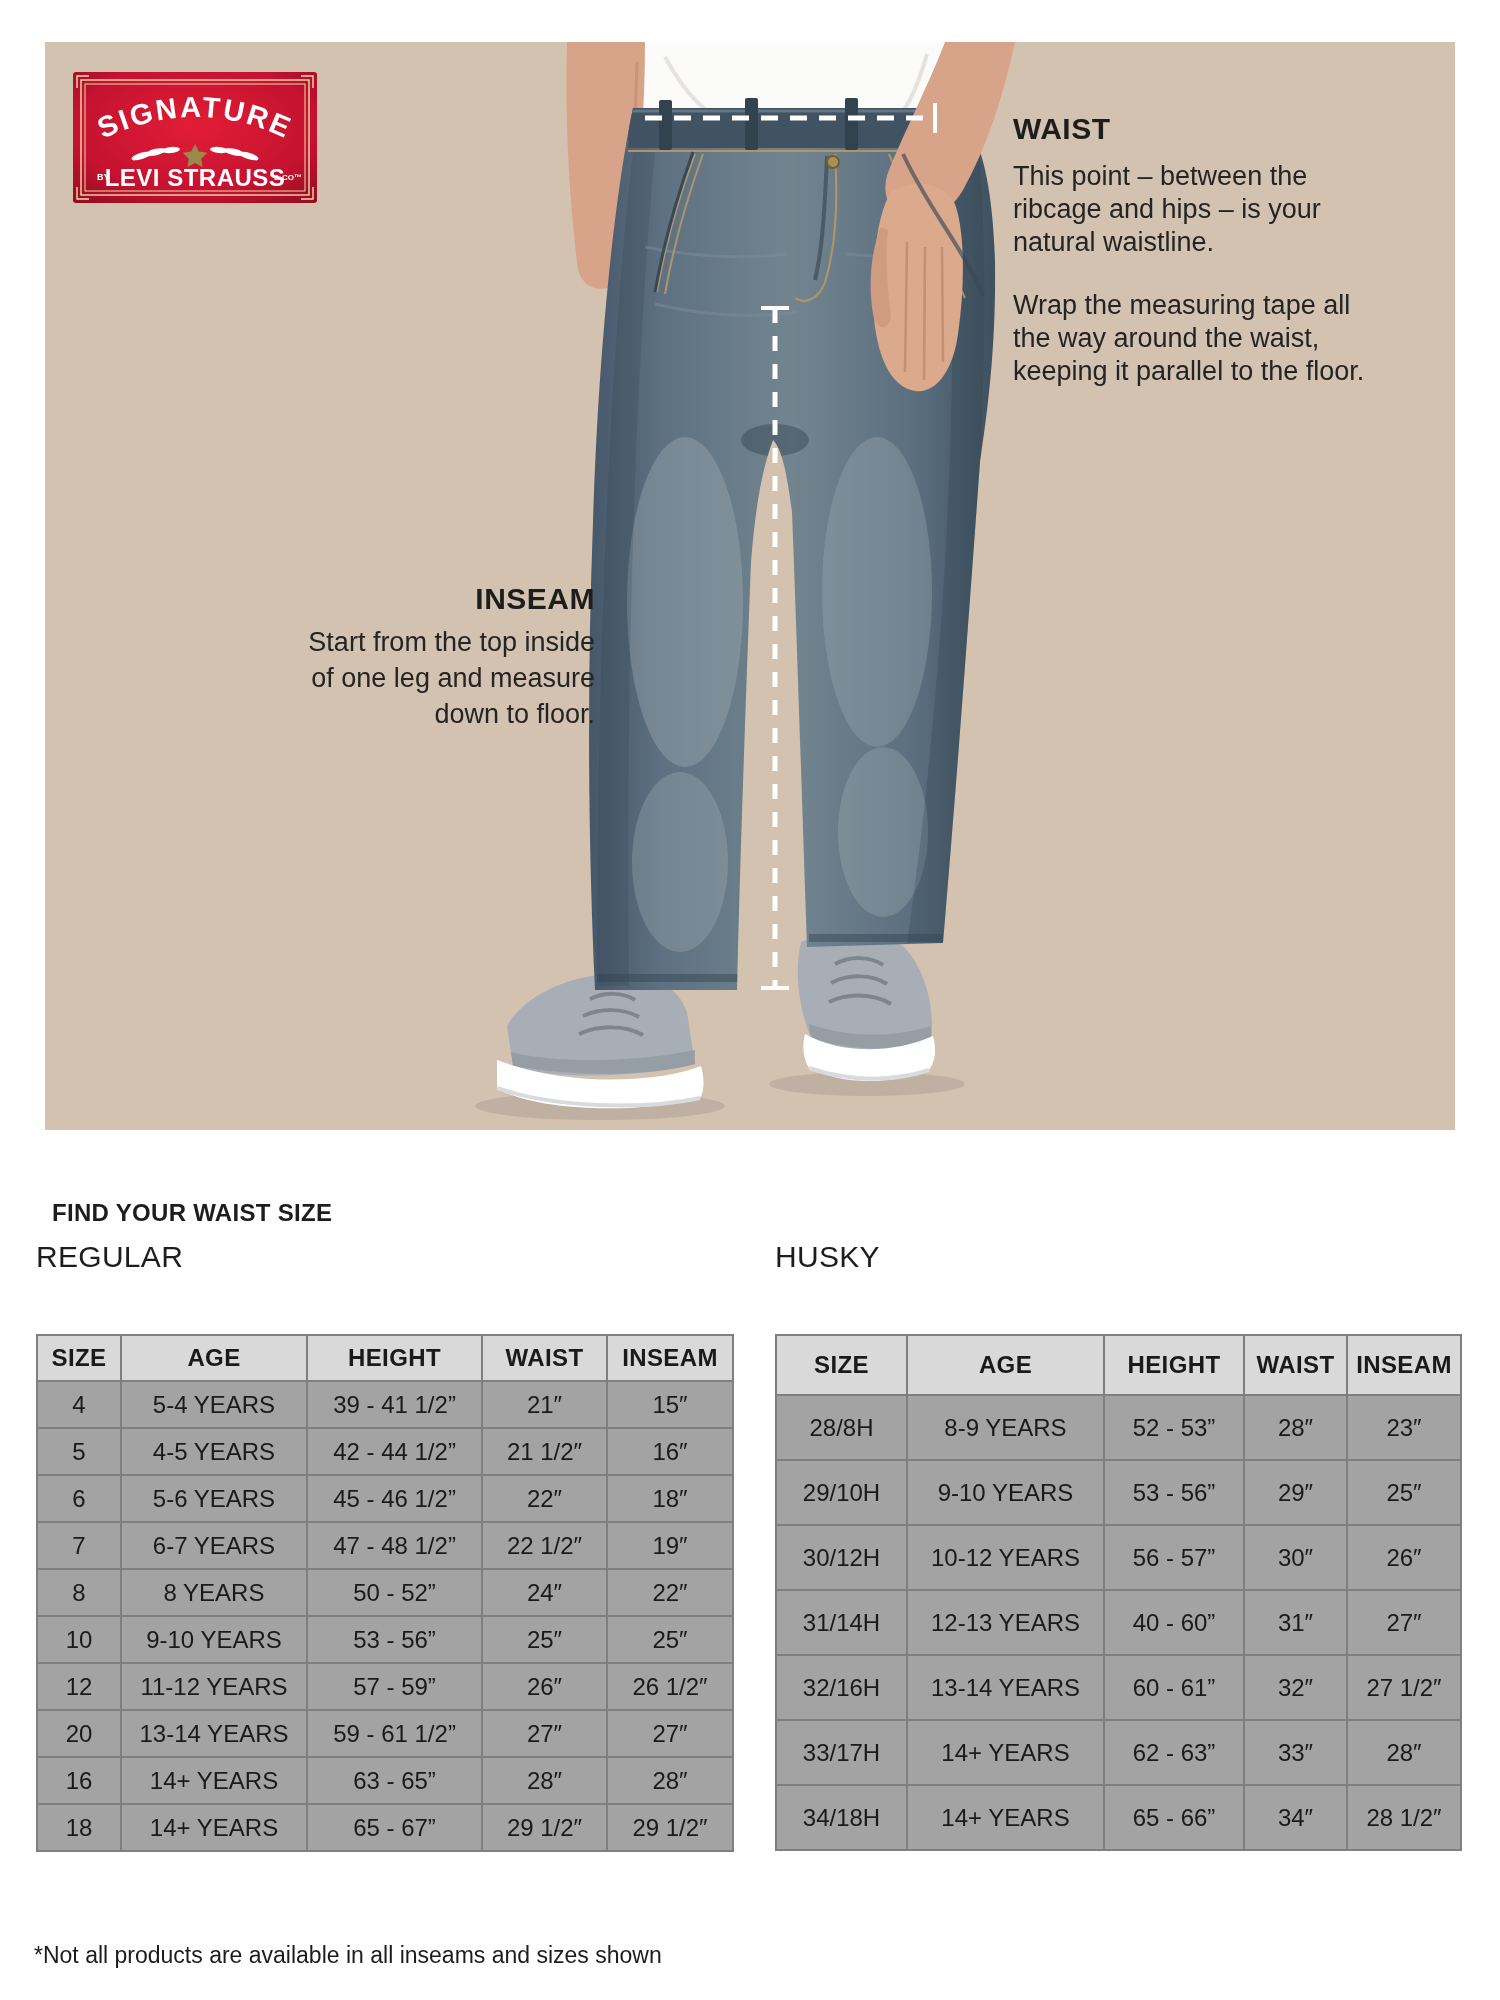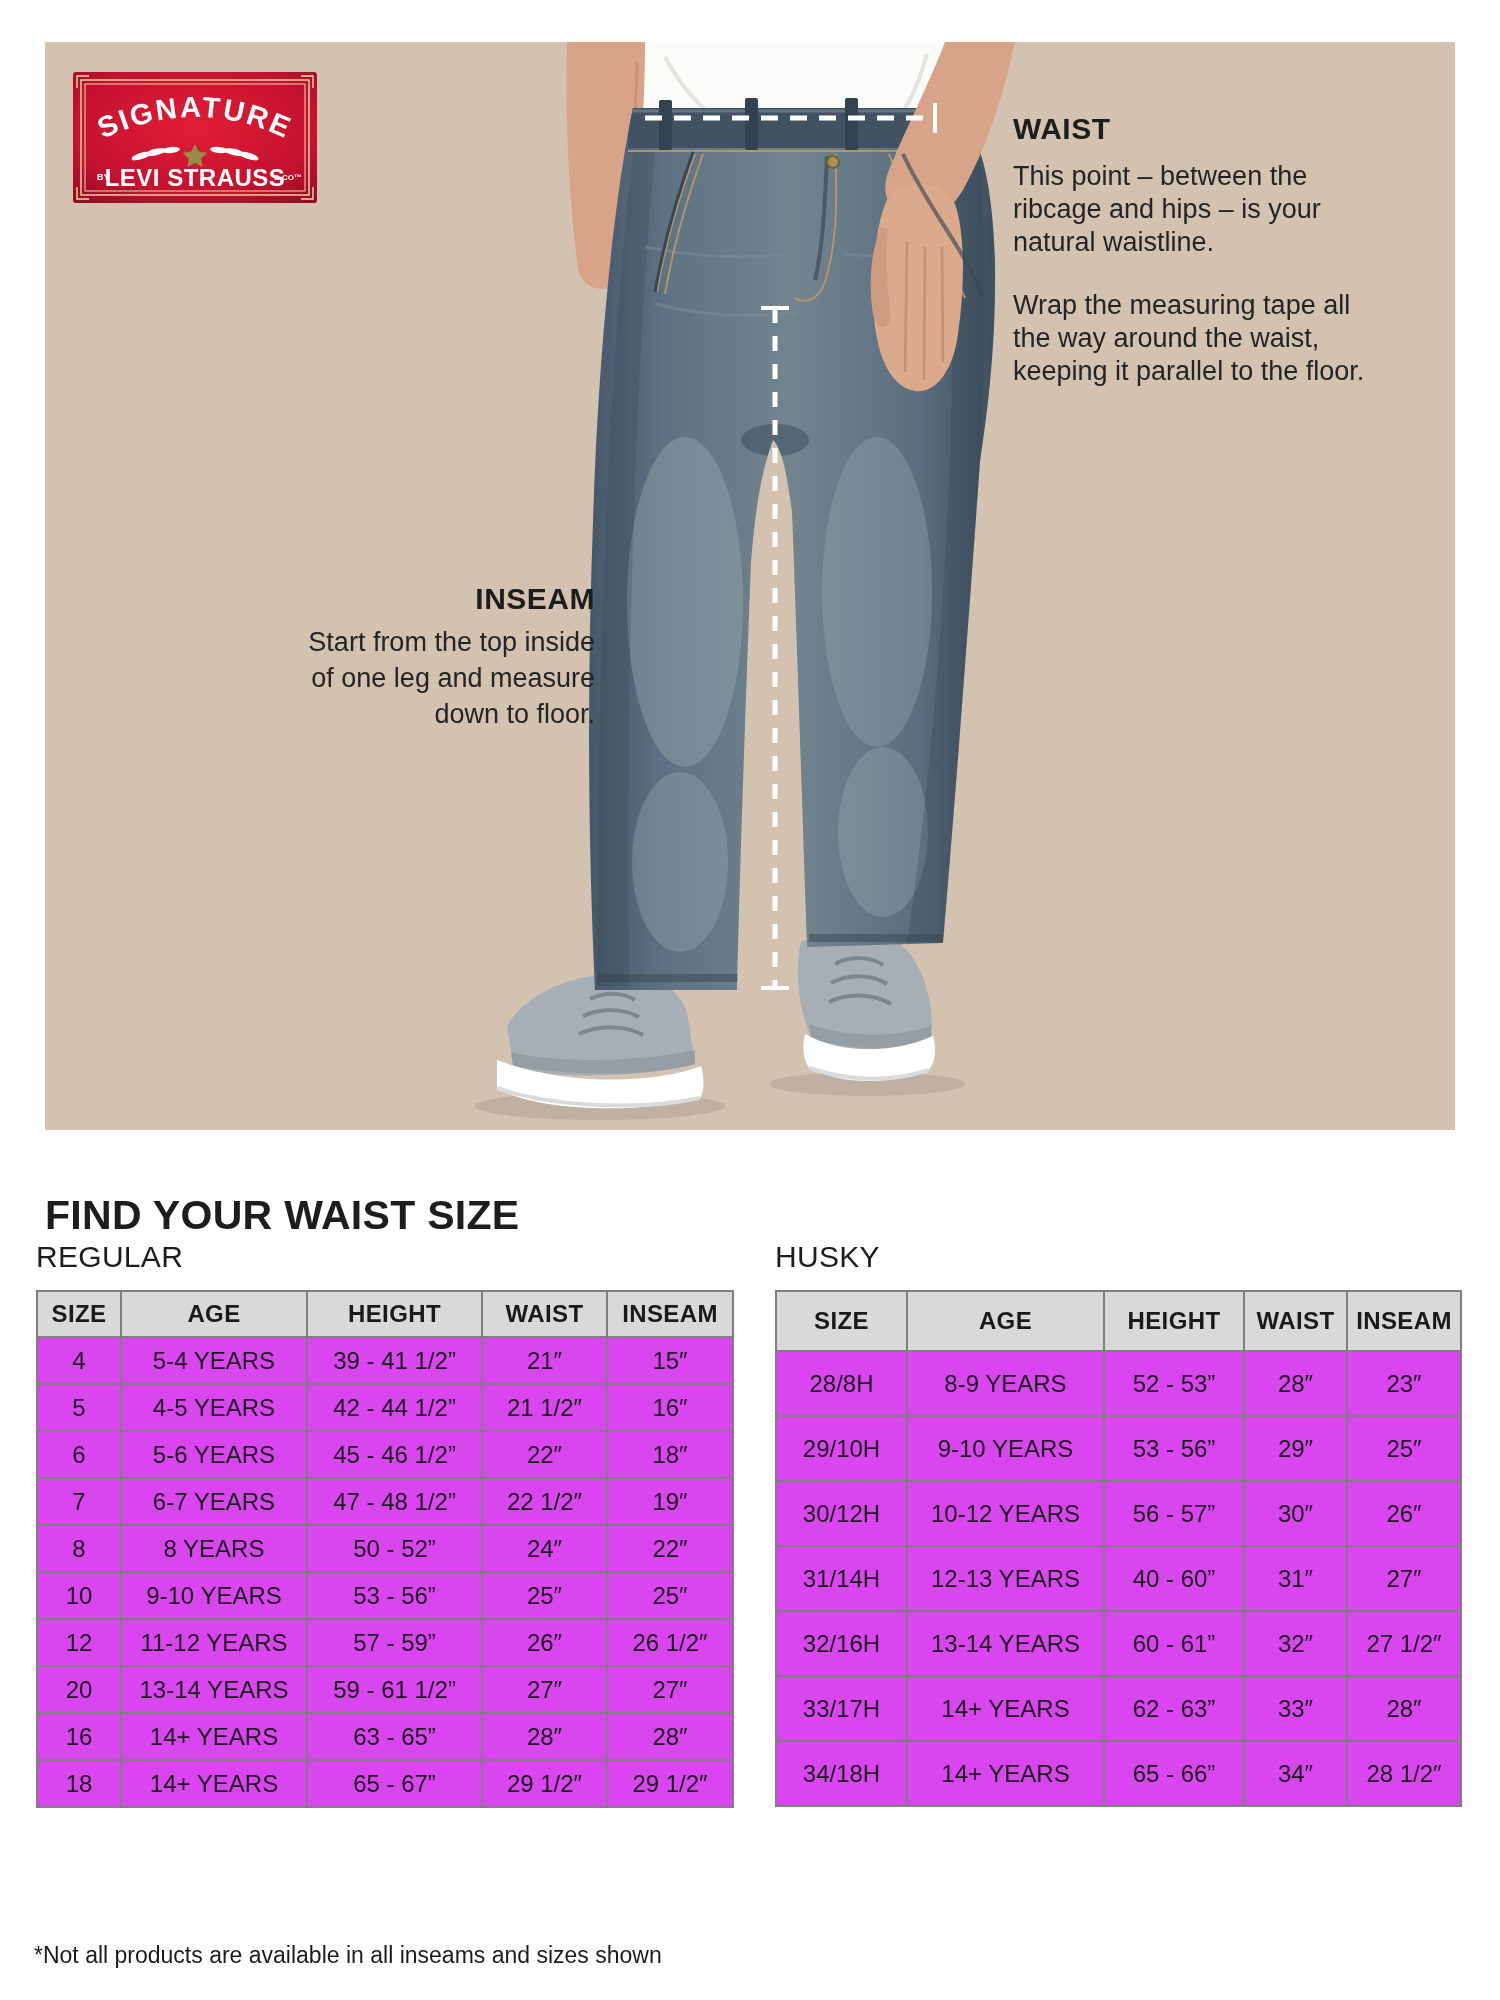--- a/index.html
+++ b/index.html
@@ -13,26 +13,26 @@
 
   .waist-block{position:absolute;left:968px;top:70px;width:440px;}
   .waist-block h3{margin:0 0 14px 0;font-size:30px;font-weight:bold;letter-spacing:0.5px;}
   .waist-block p{margin:0 0 30px 0;font-size:27px;line-height:33px;white-space:pre-line;color:#242424;}
 
   .inseam-block{position:absolute;right:860px;top:540px;width:420px;text-align:right;}
   .inseam-block h3{margin:0 0 8px 0;font-size:30px;font-weight:bold;letter-spacing:0.5px;}
   .inseam-block p{margin:0;font-size:27px;line-height:36px;white-space:pre-line;color:#242424;}
 
   
-  .find-title{position:absolute;left:36px;top:1183px;margin:9px;font-size:41px;font-weight:bold;letter-spacing:0.3px;}
+  .find-title{position:absolute;left:36px;top:1183px;margin:16px;font-size:24px;font-weight:bold;letter-spacing:0.3px;}
   .tbl-title{position:absolute;margin:0;font-size:30px;font-weight:normal;letter-spacing:0.3px;text-align:center;}
   .tbl-title.reg{left:36px;top:1240px;}
   .tbl-title.husky{left:775px;top:1240px;}
 
-  table.sizes{position:absolute;border-collapse:collapse;table-layout:fixed;background:#d946ef;}
+  table.sizes{position:absolute;border-collapse:collapse;table-layout:fixed;background:#a3a3a3;margin-top:44px;}
   table.sizes th,table.sizes td{border:2px solid #7f7f7f;text-align:center;vertical-align:middle;
       font-size:24px;color:#1a1a1a;padding:0;overflow:hidden;white-space:nowrap;}
   table.sizes th{background:#d9d9d9;font-weight:bold;letter-spacing:0.4px;}
   .t-regular{left:36px;top:1290px;width:696px;}
   .t-regular th{height:44px;}
   .t-regular td{height:45px;}
   .t-husky{left:775px;top:1290px;width:685px;}
   .t-husky th{height:58px;}
   .t-husky td{height:63px;}
 

